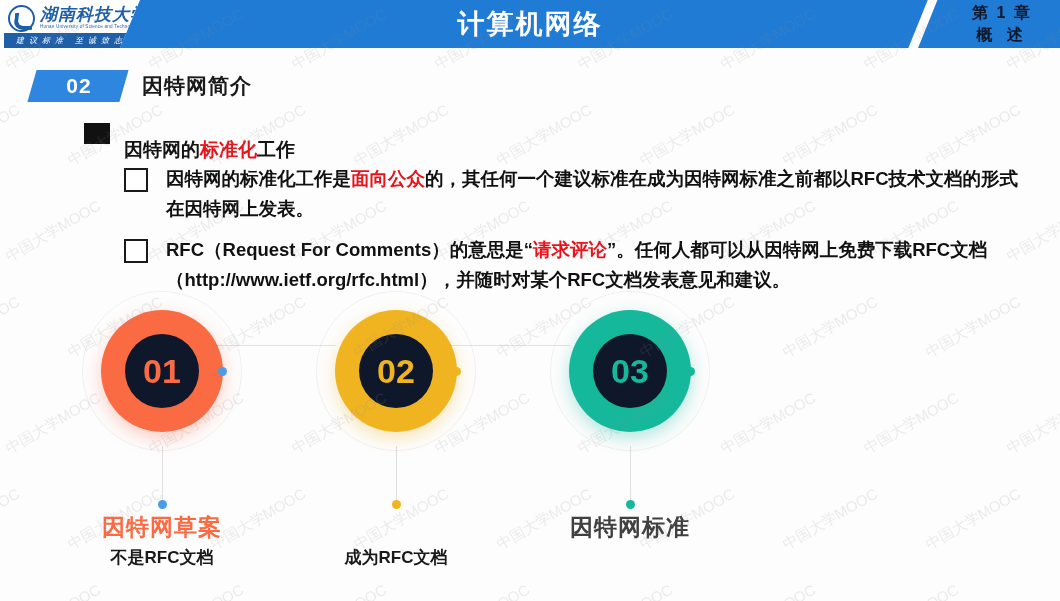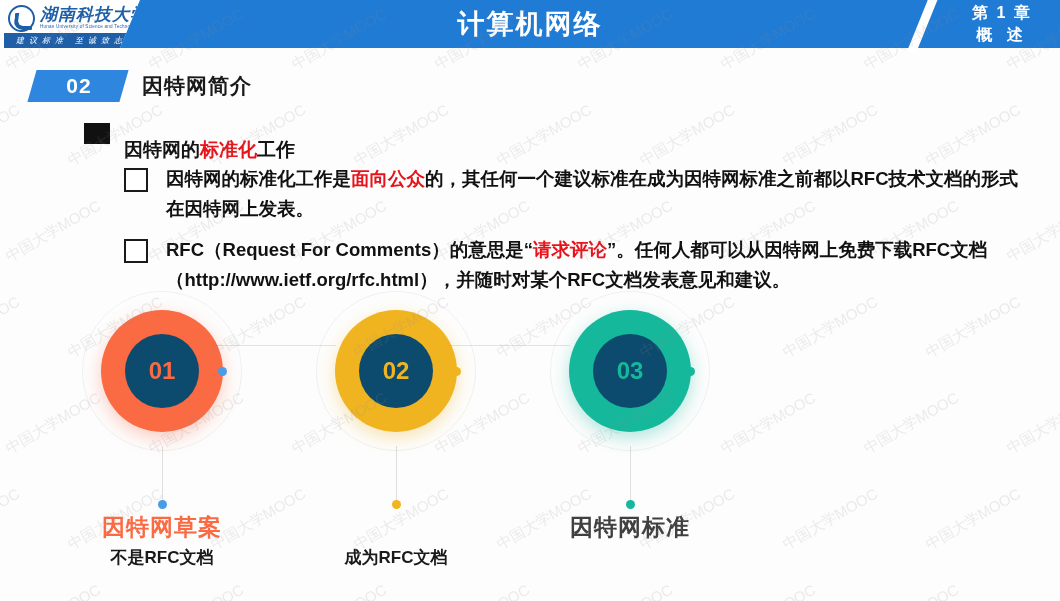--- a/index.html
+++ b/index.html
@@ -117,21 +117,21 @@
     content: "";
     position: absolute; left: 14px; top: -4px;
     width: 9px; height: 58px;
     background: #ffffff;
     transform: rotate(22deg);
   }
   .chapter-text {
     position: absolute; right: 8px; top: 2px;
     width: 100px;
     text-align: center;
-    color: #ffffff;
+    color: #0f172a;
     z-index: 12;
   }
   .chapter-line1 { font-size: 16px; font-weight: bold; letter-spacing: 2px; line-height: 22px; }
   .chapter-line2 { font-size: 16px; font-weight: bold; letter-spacing: 5px; line-height: 21px; }
 
   
   .section-row {
     position: absolute; left: 32px; top: 70px;
     height: 32px;
     z-index: 15;
@@ -240,25 +240,25 @@
     width: 122px; height: 122px;
     margin-left: -61px; margin-top: -61px;
     border-radius: 50%;
     display: flex;
     align-items: center;
     justify-content: center;
   }
   .ring-inner {
     width: 74px; height: 74px;
     border-radius: 50%;
-    background: #0c4a6e;
+    background: #0f172a;
     display: flex;
     align-items: center;
     justify-content: center;
-    font-size: 24px;
+    font-size: 34px;
     font-weight: bold;
     letter-spacing: 0px;
   }
   
   .connector {
     position: absolute;
     top: 50%;
     left: 174px;
     width: 120px; height: 1px;
     background: rgba(0,0,0,0.10);

